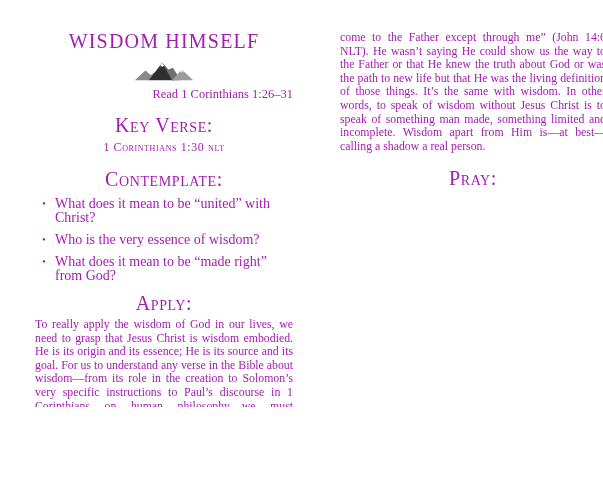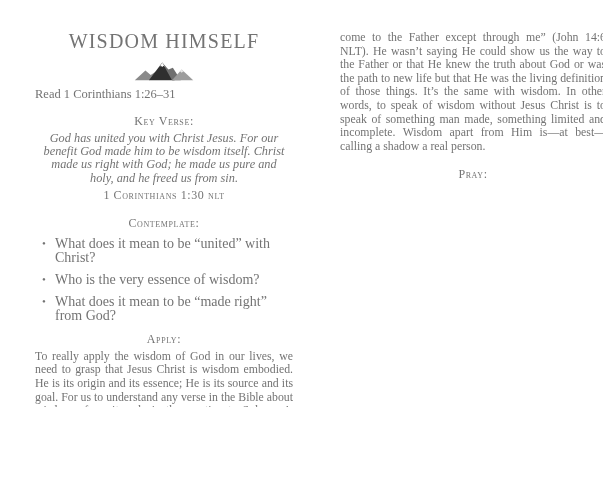--- a/index.html
+++ b/index.html
@@ -1,36 +1,36 @@
 <!DOCTYPE html>
 <html><head>
 <meta charset="utf-8">
 <style>
   html,body{margin:0;padding:0;background:#fff;}
   .spread{
     position:relative;
     width:603px;height:407px;
     background:#ffffff;
     font-family:"Liberation Serif","DejaVu Serif",serif;
-    color:#737373;
+    color:#a21caf;
     overflow:hidden;
   }
   .page-left{position:absolute;left:35px;top:0;width:258px;}
   .page-right{position:absolute;left:340px;top:0;width:266px;}
 
   .title{
     margin:30px 0 0;text-align:center;
     font-size:20px;font-weight:normal;letter-spacing:1.2px;
   }
   .mountain{text-align:center;margin:5px 0 1px;line-height:0;}
-  .reading{text-align:left;font-size:12.5px;margin:4px 0 12px;}
+  .reading{text-align:right;font-size:12.5px;margin:4px 0 12px;}
 
   .h-small{
     text-align:center;font-variant:small-caps;font-weight:normal;
-    font-size:12px;letter-spacing:0.6px;margin:0;
+    font-size:20px;letter-spacing:0.6px;margin:0;
   }
   .h-keyverse{margin:11px 0 3px;}
   .h-contemplate{margin:13px 0 6px;}
   .h-apply{margin:9px 0 3px;}
   .h-pray{margin:14px 0 5px;}
 
   .verse{
     font-style:italic;text-align:center;
     font-size:12.3px;line-height:13.2px;
     width:244px;margin:0 auto;
@@ -70,21 +70,20 @@
         <polygon points="33,4 40,12 45,10 54,24 44,24" fill="#6f6f6f"></polygon>
         <polygon points="44,24 55,12 68,24" fill="#9c9c9c"></polygon>
         <polygon points="30,9 33,4 36,9 34.5,7.5 33,9 31.5,7.5" fill="#ffffff"></polygon>
         <polygon points="52,15 55,12 58,15 56.5,14 55,15.5 53.5,14" fill="#e8e8e8"></polygon>
       </svg>
     </div>
 
     <p class="reading">Read 1 Corinthians 1:26–31</p>
 
     <h2 class="h-small h-keyverse">Key Verse:</h2>
-    <p class="verse">God has united you with Christ Jesus. For our benefit God made him to be wisdom itself. Christ made us right with God; he made us pure and holy, and he freed us from sin.</p>
     <p class="verse-ref">1 Corinthians 1:30 nlt</p>
 
     <h2 class="h-small h-contemplate">Contemplate:</h2>
     <ul class="questions">
       <li>What does it mean to be “united” with Christ?</li>
       <li>Who is the very essence of wisdom?</li>
       <li>What does it mean to be “made right” from God?</li>
     </ul>
 
     <h2 class="h-small h-apply">Apply:</h2>

